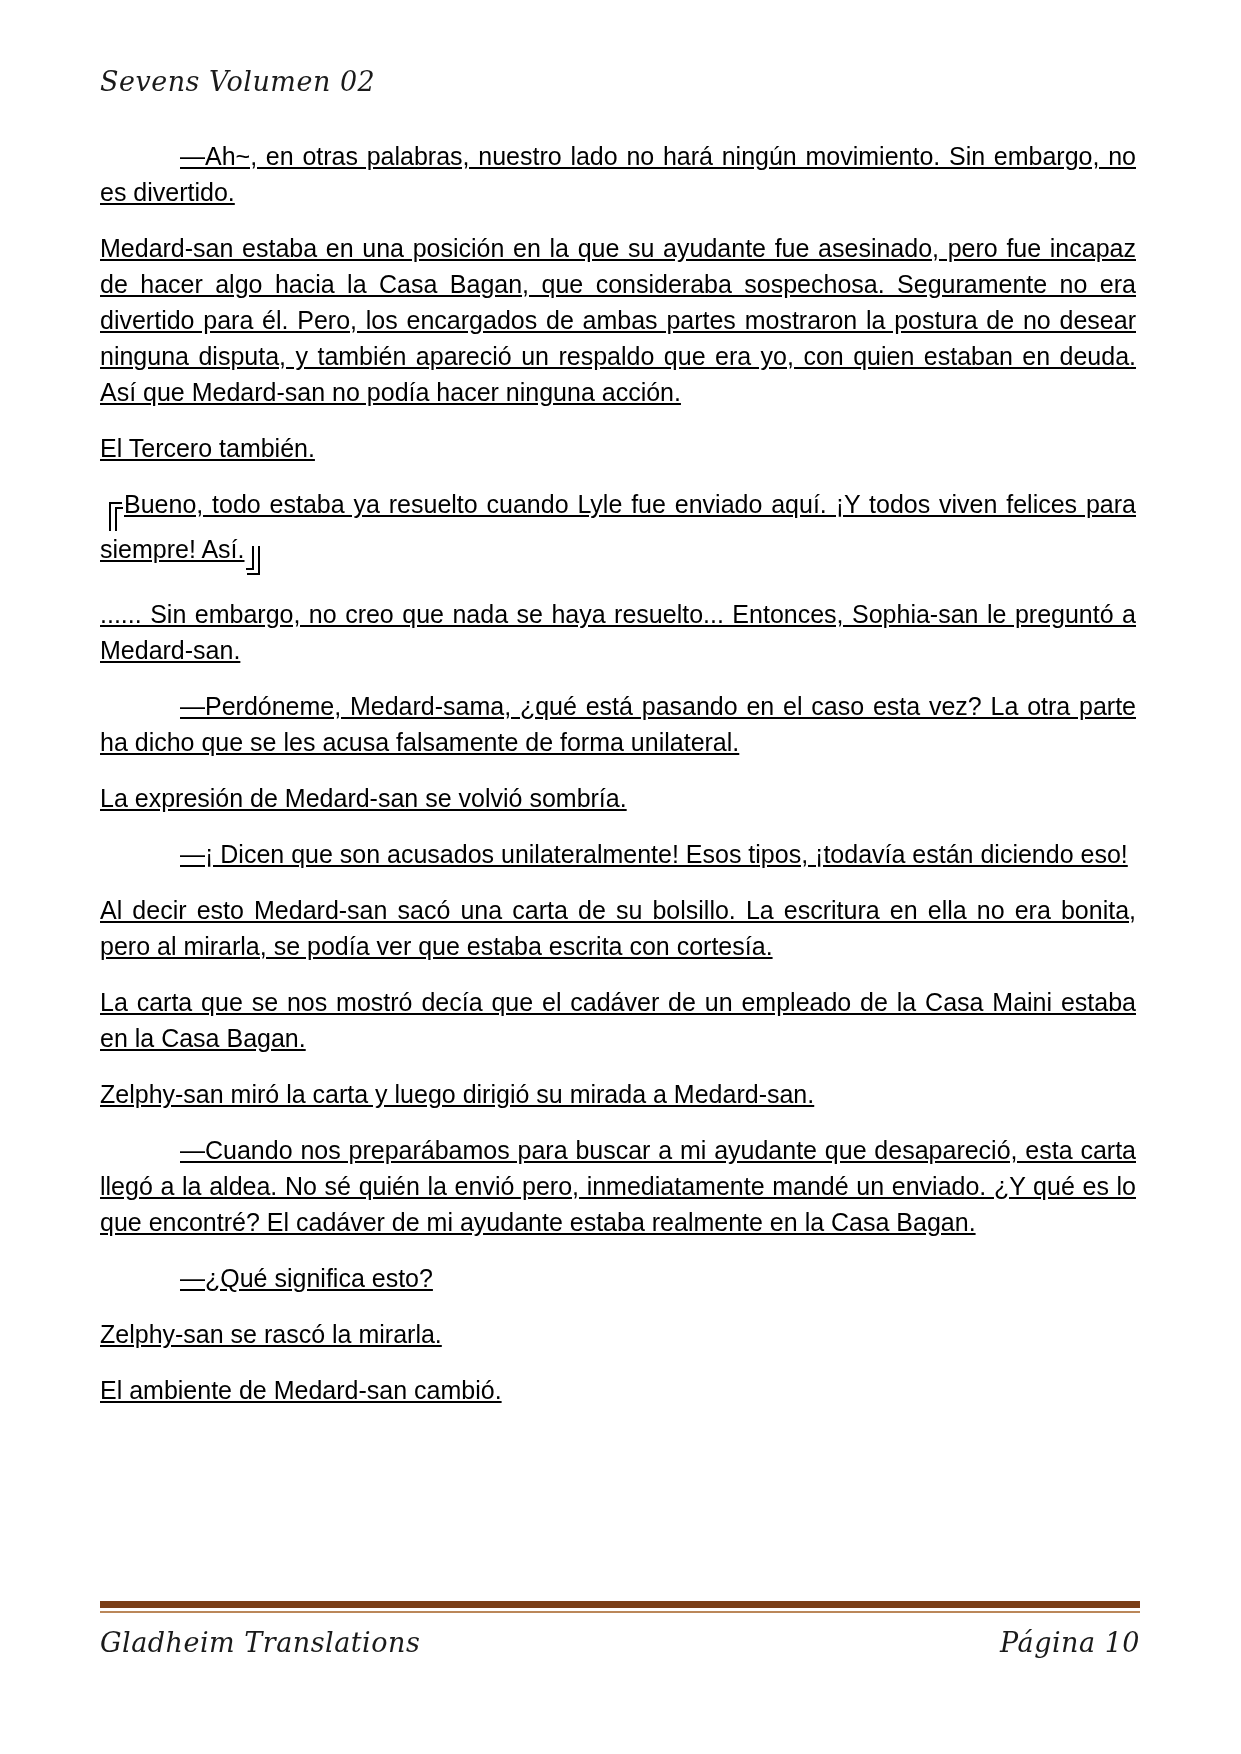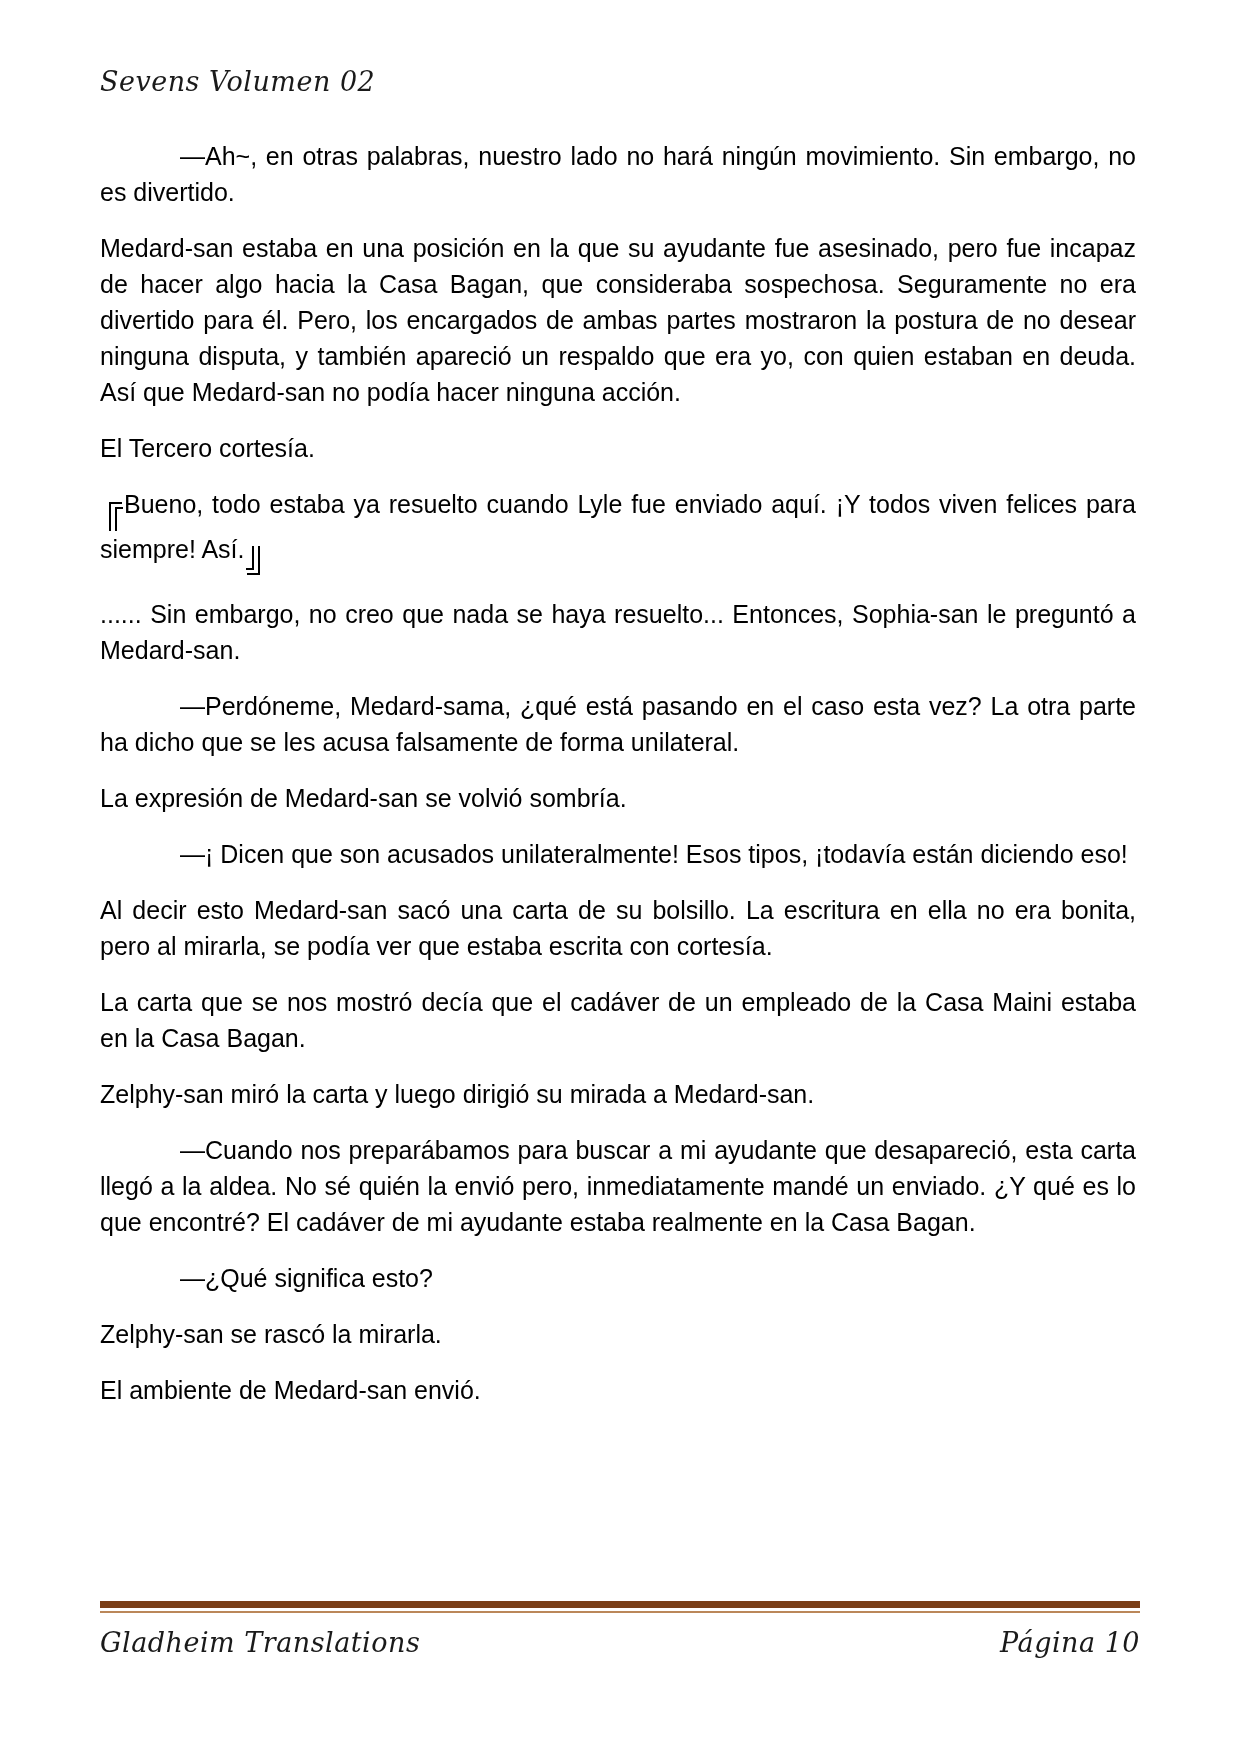--- a/index.html
+++ b/index.html
@@ -34,20 +34,21 @@
     left: 100px;
     top: 138px;
     width: 1036px;
     font-size: 25px;
     line-height: 36px;
     color: #000000;
   }
   .content p {
     margin: 0 0 20px 0;
     text-align: justify;
+    text-decoration: underline;
   }
   .content p.dialogue { text-indent: 80px; }
   .content p.bracket  { text-indent: 8px; }
   
   .cjk {
     display: inline-block;
     position: relative;
     width: 16px;
     height: 30px;
     font-size: 0;           
@@ -106,33 +107,33 @@
 
 <div class="page">
 
   <div class="header">
     <span class="script-text">Sevens Volumen 02</span>
   </div>
 
   <div class="content" id="content">
       <p class="para dialogue"><span>—Ah~, en otras palabras, nuestro lado no hará ningún movimiento. Sin embargo, no es divertido.</span></p>
       <p class="para"><span>Medard-san estaba en una posición en la que su ayudante fue asesinado, pero fue incapaz de hacer algo hacia la Casa Bagan, que consideraba sospechosa. Seguramente no era divertido para él. Pero, los encargados de ambas partes mostraron la postura de no desear ninguna disputa, y también apareció un respaldo que era yo, con quien estaban en deuda. Así que Medard-san no podía hacer ninguna acción.</span></p>
-      <p class="para"><span>El Tercero cortesía.</span></p>
+      <p class="para"><span>El Tercero también.</span></p>
       <p class="para bracket"><span class="cjk open">『</span><span>Bueno, todo estaba ya resuelto cuando Lyle fue enviado aquí. ¡Y todos viven felices para siempre! Así.</span><span class="cjk close">』</span></p>
       <p class="para"><span>...... Sin embargo, no creo que nada se haya resuelto... Entonces, Sophia-san le preguntó a Medard-san.</span></p>
       <p class="para dialogue"><span>—Perdóneme, Medard-sama, ¿qué está pasando en el caso esta vez? La otra parte ha dicho que se les acusa falsamente de forma unilateral.</span></p>
       <p class="para"><span>La expresión de Medard-san se volvió sombría.</span></p>
       <p class="para dialogue"><span>—¡ Dicen que son acusados unilateralmente! Esos tipos, ¡todavía están diciendo eso!</span></p>
       <p class="para"><span>Al decir esto Medard-san sacó una carta de su bolsillo. La escritura en ella no era bonita, pero al mirarla, se podía ver que estaba escrita con cortesía.</span></p>
       <p class="para"><span>La carta que se nos mostró decía que el cadáver de un empleado de la Casa Maini estaba en la Casa Bagan.</span></p>
       <p class="para"><span>Zelphy-san miró la carta y luego dirigió su mirada a Medard-san.</span></p>
       <p class="para dialogue"><span>—Cuando nos preparábamos para buscar a mi ayudante que desapareció, esta carta llegó a la aldea. No sé quién la envió pero, inmediatamente mandé un enviado. ¿Y qué es lo que encontré? El cadáver de mi ayudante estaba realmente en la Casa Bagan.</span></p>
       <p class="para dialogue"><span>—¿Qué significa esto?</span></p>
       <p class="para"><span>Zelphy-san se rascó la mirarla.</span></p>
-      <p class="para"><span>El ambiente de Medard-san envió.</span></p>
+      <p class="para"><span>El ambiente de Medard-san cambió.</span></p>
     </div>
 
   <div class="footer">
     <div class="footer-rule"></div>
     <div class="footer-row">
       <span class="script-text">Gladheim Translations</span>
       <span class="script-text">Página 10</span>
     </div>
   </div>
 

